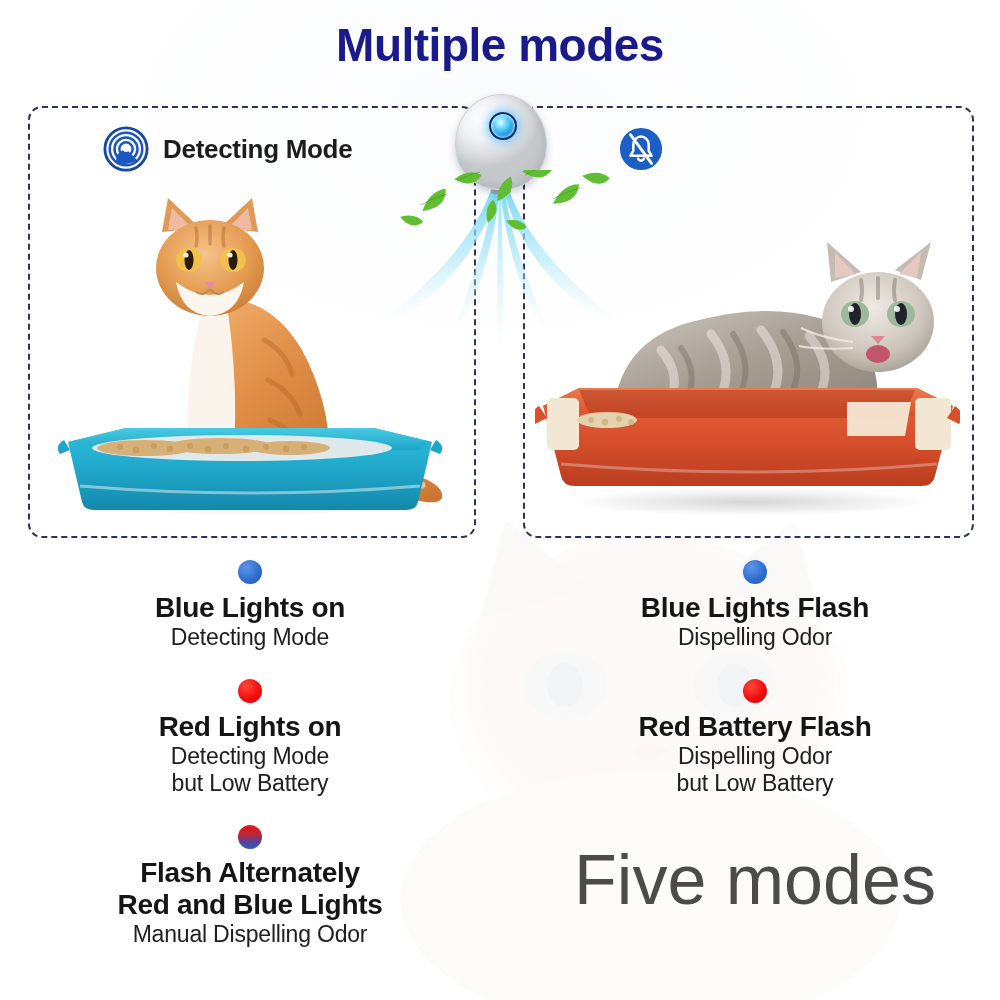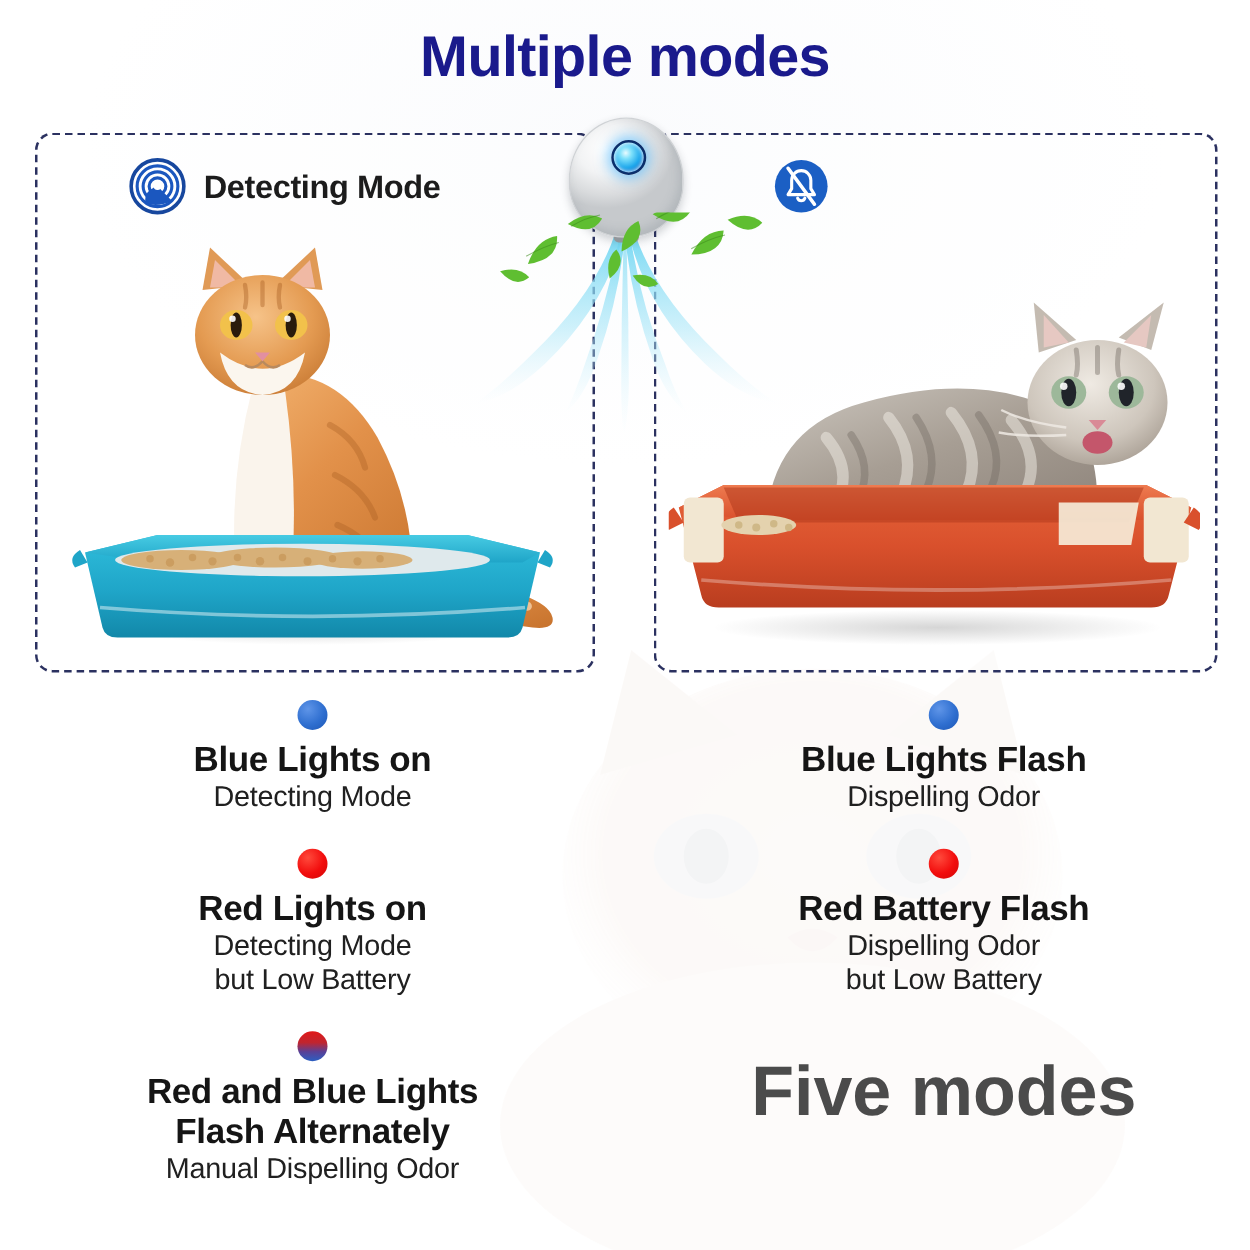--- a/index.html
+++ b/index.html
@@ -178,22 +178,22 @@
     letter-spacing: -0.2px;
   }
 
   
   .five-modes {
     position: absolute;
     left: 545px;
     top: 840px;
     width: 420px;
     text-align: center;
-    font-size: 56px;
-    font-weight: bold;
+    font-size: 70px;
+    font-weight: normal;
     color: #4b4b4b;
     letter-spacing: 0px;
   }
 </style>
 </head>
 <body>
 
 <div id="stage">
 
   <svg class="watermark" viewBox="0 0 700 500" preserveAspectRatio="none">
@@ -495,22 +495,22 @@
 
     <div class="legend-item">
       <div class="dot red"></div>
       <div class="legend-title">Red Lights on</div>
       <div class="legend-sub">Detecting Mode</div>
       <div class="legend-sub">but Low Battery</div>
     </div>
 
     <div class="legend-item">
       <div class="dot mixed"></div>
+      <div class="legend-title">Flash Alternately</div>
       <div class="legend-title">Red and Blue Lights</div>
-      <div class="legend-title">Flash Alternately</div>
       <div class="legend-sub">Manual Dispelling Odor</div>
     </div>
 
   </div>
 
   <div class="legend-col right">
 
     <div class="legend-item">
       <div class="dot blue"></div>
       <div class="legend-title">Blue Lights Flash</div>

